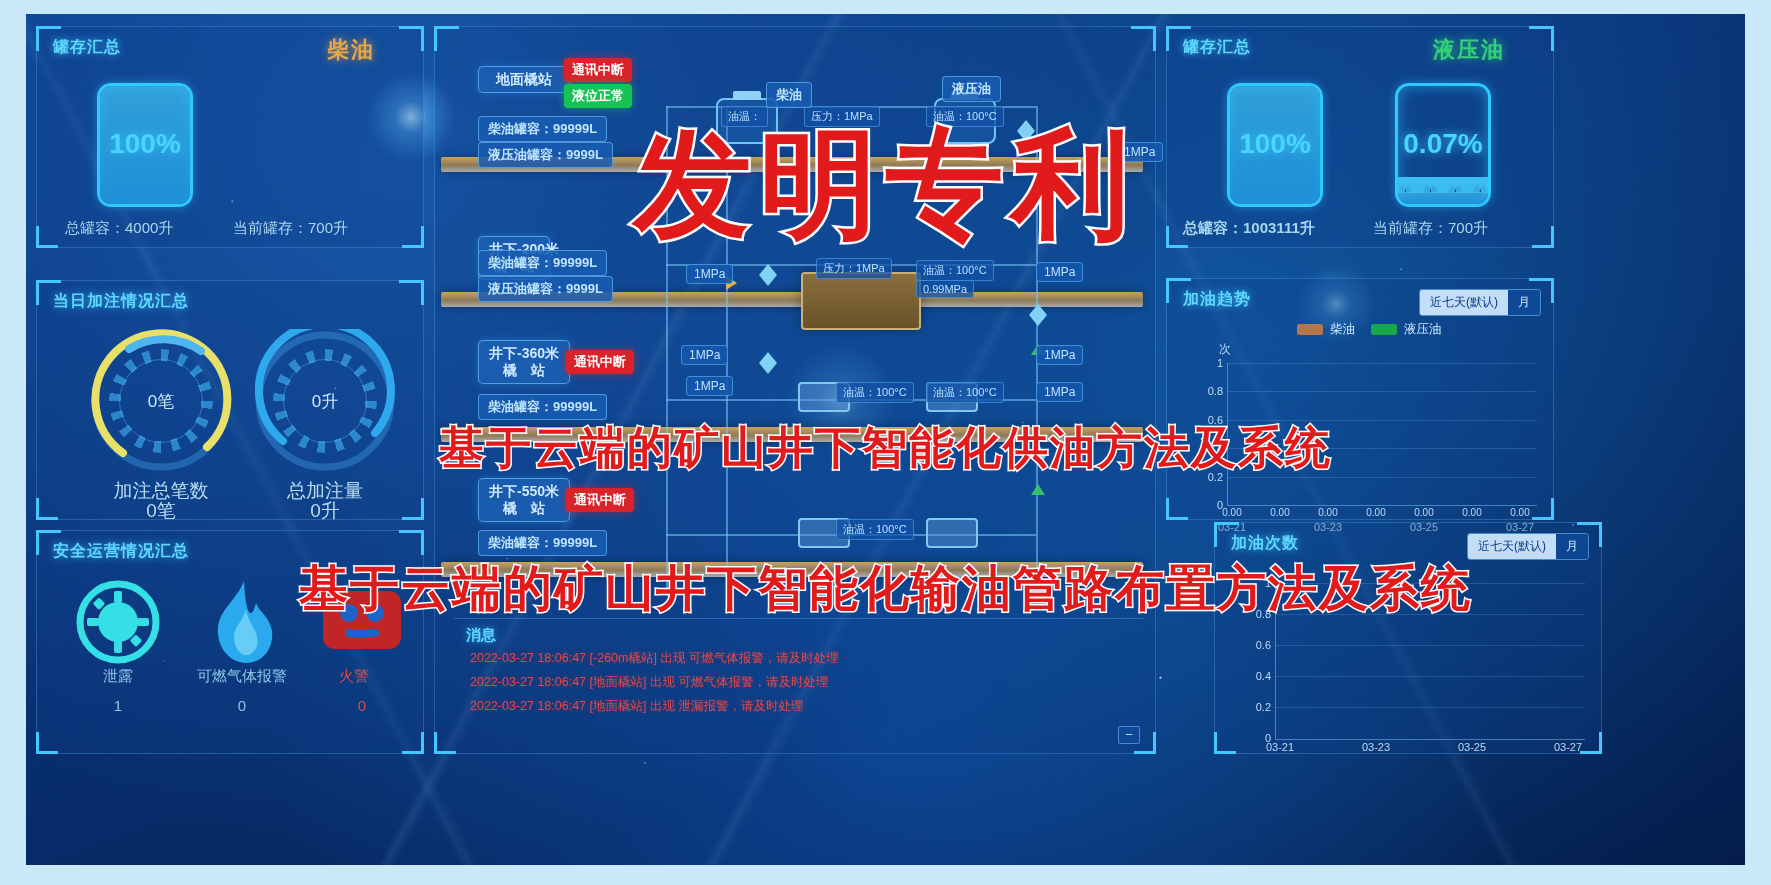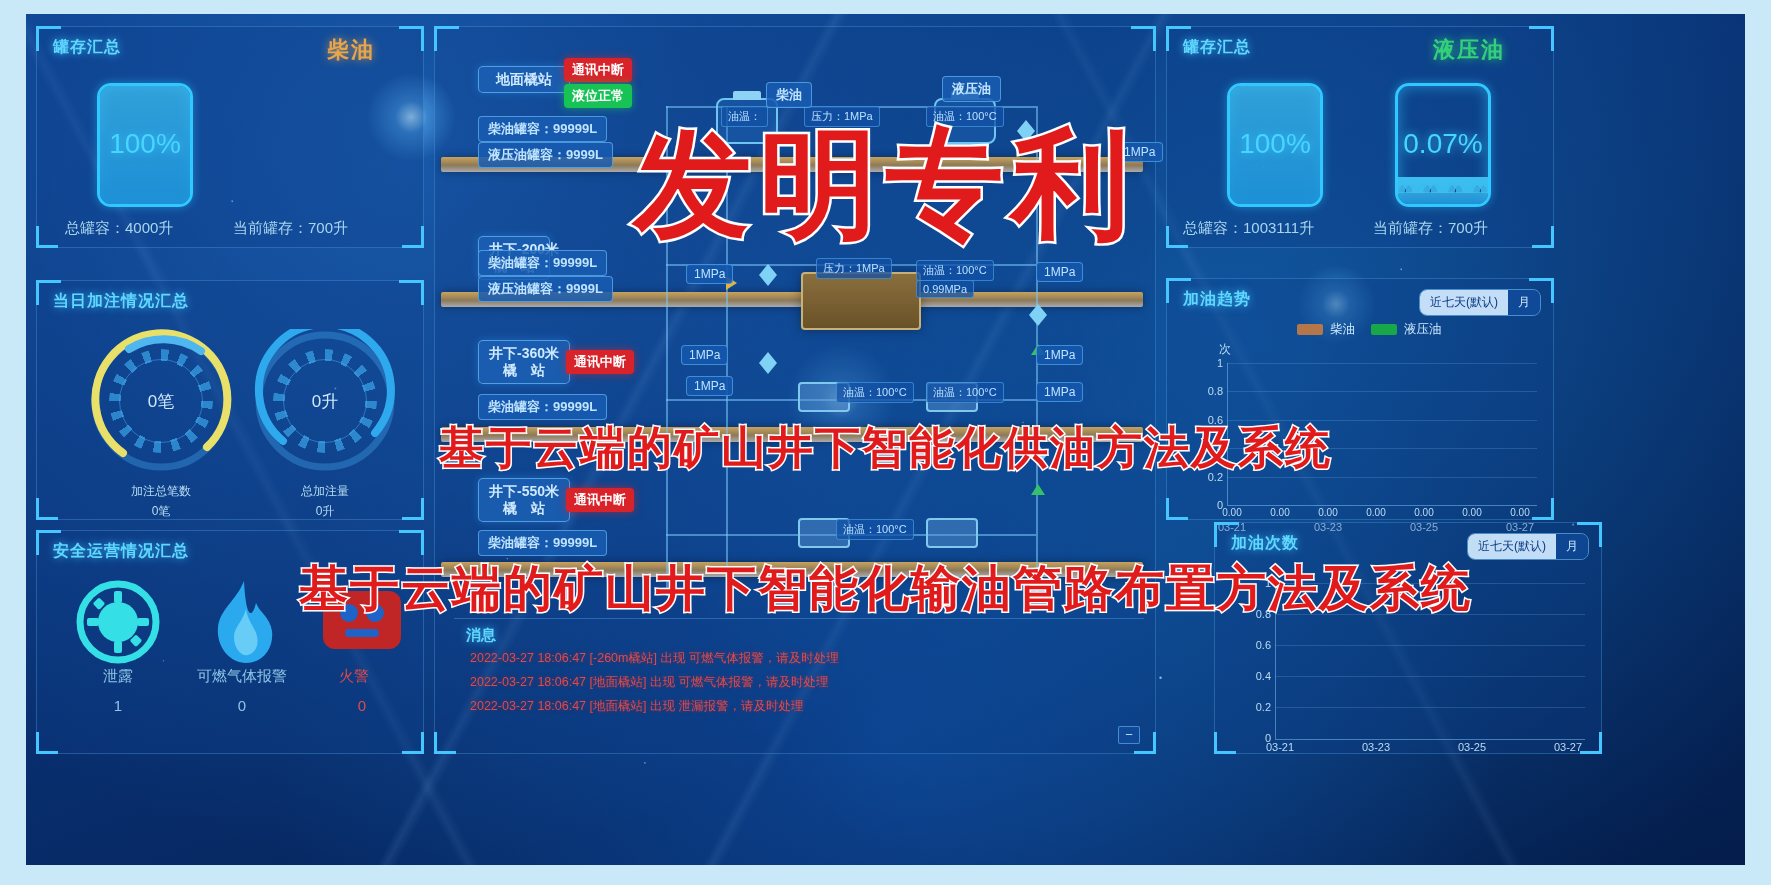--- a/index.html
+++ b/index.html
@@ -73,36 +73,36 @@
   .tank .fill { position:absolute; left:0; bottom:0; width:100%;
     background:linear-gradient(180deg, rgba(60,190,240,.75), rgba(30,150,220,.9)); }
   .tank .wave { position:absolute; left:-6%; width:112%; height:16px;
     background:
       radial-gradient(circle at 12% 100%, transparent 10px, rgba(60,190,240,.85) 10.5px),
       radial-gradient(circle at 37% 100%, transparent 10px, rgba(60,190,240,.85) 10.5px),
       radial-gradient(circle at 62% 100%, transparent 10px, rgba(60,190,240,.85) 10.5px),
       radial-gradient(circle at 87% 100%, transparent 10px, rgba(60,190,240,.85) 10.5px);
     background-size:25% 100%; background-repeat:repeat-x; }
   .tank .pct { position:absolute; left:0; right:0; top:42px; text-align:center;
-    font-size:28px; font-weight:normal; color:#46d6ff; text-shadow:0 0 10px rgba(60,200,255,.9); }
+    font-size:28px; font-weight:bold; color:#46d6ff; text-shadow:0 0 10px rgba(60,200,255,.9); }
   .tank-cap { position:absolute; font-size:15px; color:#a9d6ef; white-space:nowrap; }
 
   
   .donut { position:absolute; width:144px; height:144px; }
   .donut .ticks { position:absolute; inset:20px; border-radius:50%;
     background:
       repeating-conic-gradient(from 0deg,
         rgba(70,190,255,.55) 0deg 9deg, rgba(0,0,0,0) 9deg 22.5deg);
     -webkit-mask: radial-gradient(circle, transparent 0 40px, #000 40px 56px, transparent 56px);
             mask: radial-gradient(circle, transparent 0 40px, #000 40px 56px, transparent 56px); }
   .donut .inner-ring { position:absolute; inset:30px; border-radius:50%;
     border:1px solid rgba(80,180,250,.45); }
   .donut .val { position:absolute; inset:0; display:flex; align-items:center; justify-content:center;
     font-size:17px; color:#cfe9fb; }
-  .donut-label { position:absolute; text-align:center; font-size:12px; color:#b6dcf2; line-height:20px; white-space:nowrap; }
+  .donut-label { position:absolute; text-align:center; font-size:19px; color:#b6dcf2; line-height:20px; white-space:nowrap; }
 
   
   .sf-icon { position:absolute; }
   .sf-label { position:absolute; font-size:15px; color:#8ec6e8; text-align:center; white-space:nowrap; }
   .sf-num { position:absolute; font-size:15px; color:#8ec6e8; text-align:center; white-space:nowrap; }
 
   
   .seam { position:absolute; height:15px; border-radius:2px;
     background:linear-gradient(180deg,#c9a25c,#8d7a57 55%,#a9aab0); box-shadow:0 0 8px rgba(0,0,0,.35); }
   .station-tag { position:absolute; background:rgba(28,96,180,.82); border:1px solid rgba(110,195,250,.65);
@@ -139,21 +139,21 @@
     background:linear-gradient(180deg,#8a6f3d,#6a5228); box-shadow:0 0 12px rgba(0,0,0,.35); }
 
   
   .msg-box { position:absolute; border-top:1px solid rgba(92,180,245,.35); }
   .msg-title { position:absolute; font-size:15px; font-weight:bold; color:#5fd8ff;
     text-shadow:0 0 8px rgba(60,190,255,.8); }
   .msg-line { position:absolute; font-size:12.5px; color:#e04a4a; white-space:nowrap;
     text-shadow:0 0 5px rgba(200,40,40,.45); }
 
   
-  .seg { position:absolute; display:flex; border:1px solid rgba(110,195,250,.6); border-radius:8px;
+  .seg { position:absolute; display:flex; border:1px solid rgba(110,195,250,.6); border-radius:3px;
     overflow:hidden; }
   .seg div { font-size:12px; padding:4px 10px; color:#cfeaff; background:rgba(18,80,165,.55); }
   .seg div.active { background:rgba(210,235,255,.92); color:#0b3a86; }
   .legend { position:absolute; display:flex; gap:16px; align-items:center; }
   .legend .item { display:flex; align-items:center; gap:7px; font-size:12.5px; color:#cfeaff; }
   .legend .sw { width:26px; height:11px; border-radius:2px; }
   .chart { position:absolute; }
   .axis-name { position:absolute; font-size:12px; color:#bcdcf2; }
   .gridline { position:absolute; height:1px; background:rgba(120,190,245,.22); }
   .ytick { position:absolute; font-size:11px; color:#bcdcf2; text-align:right; width:26px; }
@@ -374,21 +374,21 @@
 
       <div class="tank" style="left:60px;top:56px;">
         <div class="fill" style="height:100%;"></div>
         <div class="pct">100%</div>
       </div>
       <div class="tank" style="left:228px;top:56px;">
         <div class="fill" style="height:10%;"></div>
         <div class="wave" style="bottom:9%;"></div>
         <div class="pct">0.07%</div>
       </div>
-      <div class="tank-cap" style="left:16px;top:192px;">总罐容：1003111升</div>
+      <div class="tank-cap" style="left:16px;top:192px;font-weight:bold;">总罐容：1003111升</div>
       <div class="tank-cap" style="left:206px;top:192px;">当前罐存：700升</div>
     </div>
 
     <div class="panel" style="left:1140px;top:264px;width:388px;height:242px;">
       <i class="corner-bl"></i>
         <i class="corner-br"></i>
       <div class="panel-title">加油趋势</div>
 
       <div class="seg" style="right:12px;top:10px;">
         <div class="active">近七天(默认)</div>

